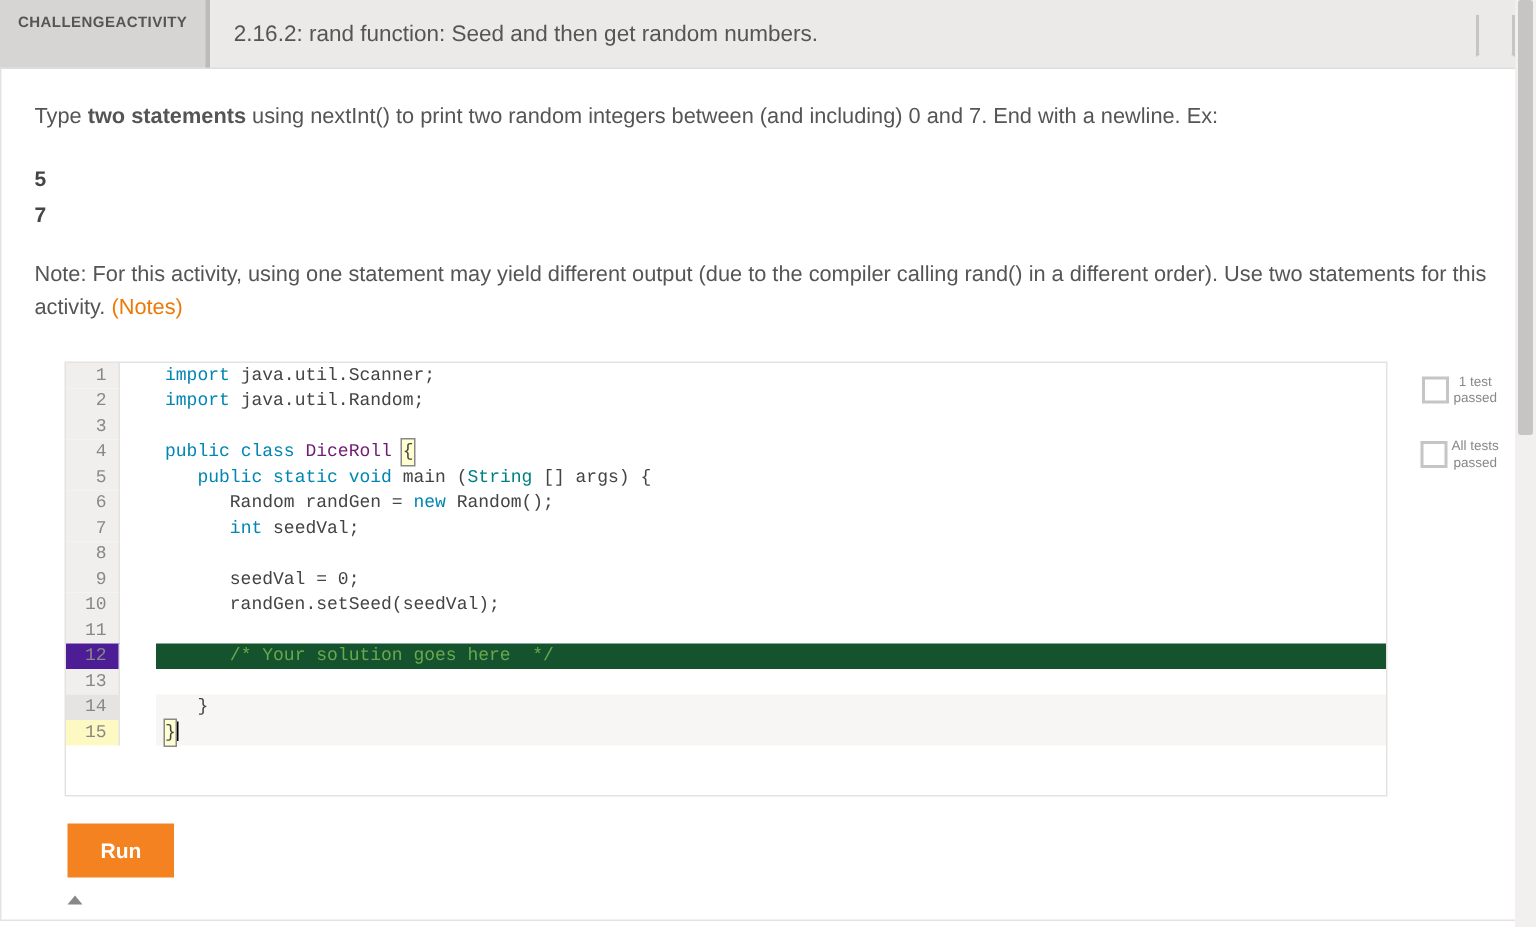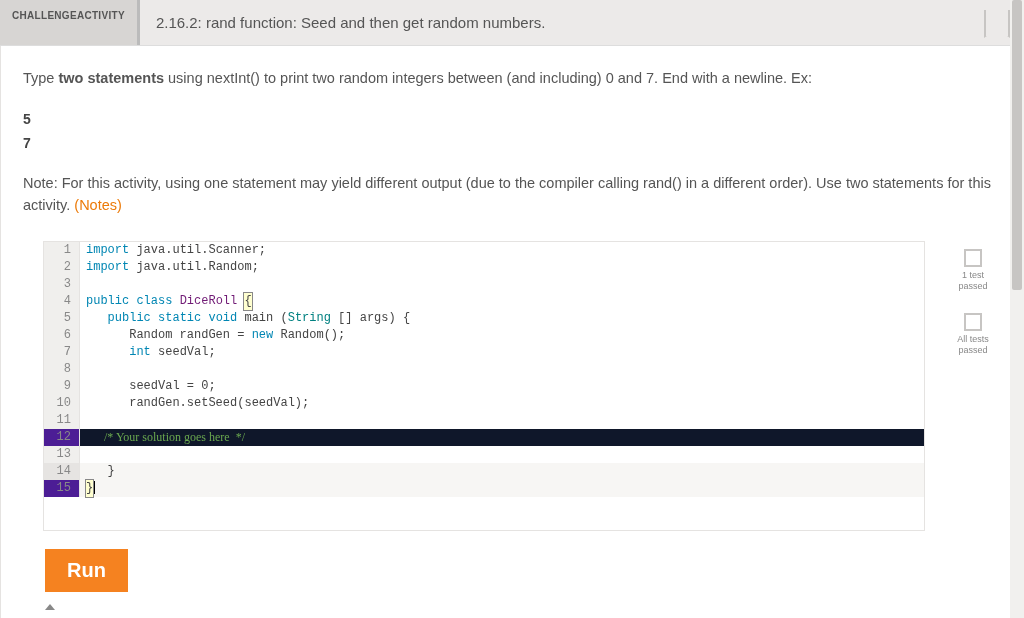--- a/index.html
+++ b/index.html
@@ -114,23 +114,24 @@
       color: #888;
       background: #f0efed;
       border-right: 1px solid #e5e3e1;
       user-select: none;
       flex-shrink: 0;
     }
     .code {
       padding-left: 6px;
       white-space: pre;
       flex: 1;
+      margin-left: 24px;
     }
     .line-current .gutter { background: #4c1d95; }
-    .line-current .code { background: #0f172a; font-family: Liberation Serif, serif; }
+    .line-current .code { background: #14532d; }
     .kw-import, .kw-class, .kw-void, .kw-int, .kw-public, .kw-static, .kw-new { color: #0086b3; }
     .kw-string { color: #008080; }
     .classname { color: #701a75; }
     .comment { color: #6aa84f; }
     .bracket-hl {
       display: inline-block;
       outline: 1px solid #888;
       background: #ffffd0;
     }
     .cursor-bar {
@@ -144,41 +145,41 @@
     .status-panel {
       width: 56px;
       padding-top: 8px;
       display: flex;
       flex-direction: column;
       gap: 22px;
       align-items: center;
     }
     .status-item {
       display: flex;
-      flex-direction: column;
+      flex-direction: row;
       align-items: center;
       gap: 3px;
     }
     .status-box {
       width: 18px;
       height: 18px;
       border: 2px solid #c7c5c3;
     }
     .status-label {
       font-size: 9px;
       color: #888;
       text-align: center;
       line-height: 1.2;
     }
     .run-button {
       background: #f58220;
       color: #fff;
       border: none;
       padding: 10px 22px;
-      font-size: 20px;
+      font-size: 14px;
       font-weight: bold;
       cursor: pointer;
       margin: 18px 0 12px 22px;
     }
     .view-submission {
       color: #888;
       font-size: 14px;
       margin-left: 22px;
       cursor: pointer;
       display: flex;
@@ -293,21 +294,21 @@
           </div>
           <div class="code-line">
             <div class="gutter">13</div>
             <div class="code"></div>
           </div>
           <div class="code-line">
             <div class="gutter" style="background: rgb(230, 228, 226);">14</div>
             <div class="code" style="background: rgb(247, 246, 244);">   }</div>
           </div>
           <div class="code-line">
-            <div class="gutter" style="background: #4c1d95;">15</div>
+            <div class="gutter" style="background: #fef9c3;">15</div>
             <div class="code" style="background: rgb(247, 246, 244);"><span class="bracket-hl">}</span><span class="cursor-bar"></span></div>
           </div>
         </div>
 
       <div class="status-panel">
         <div class="status-item">
           <div class="status-box"></div>
           <div class="status-label">1 test<br>passed</div>
         </div>
         <div class="status-item">

